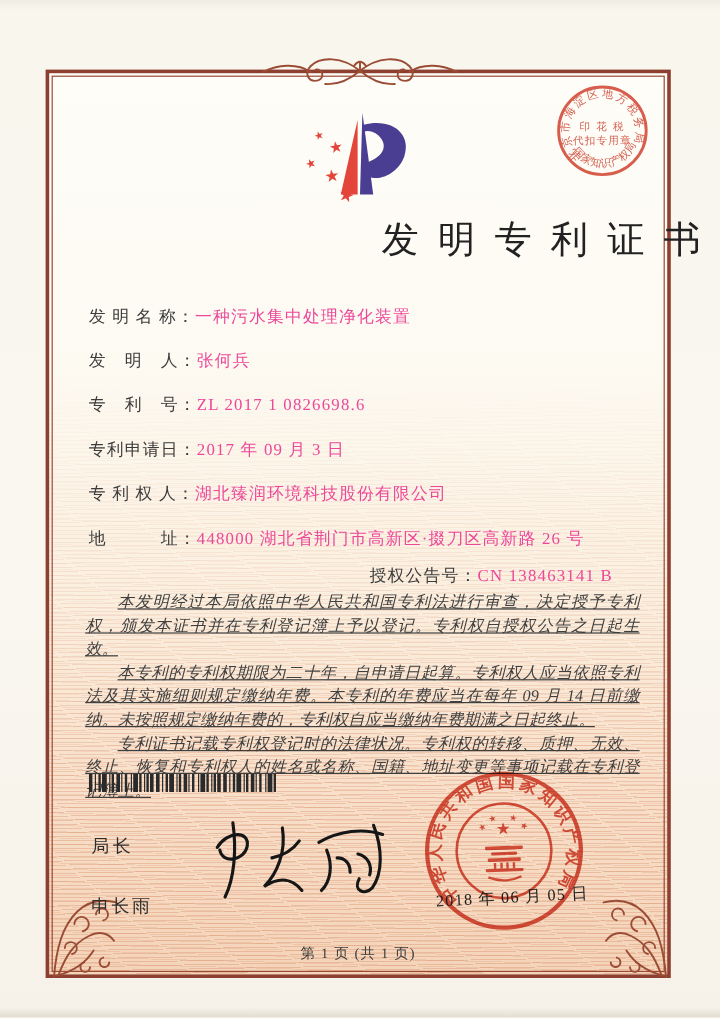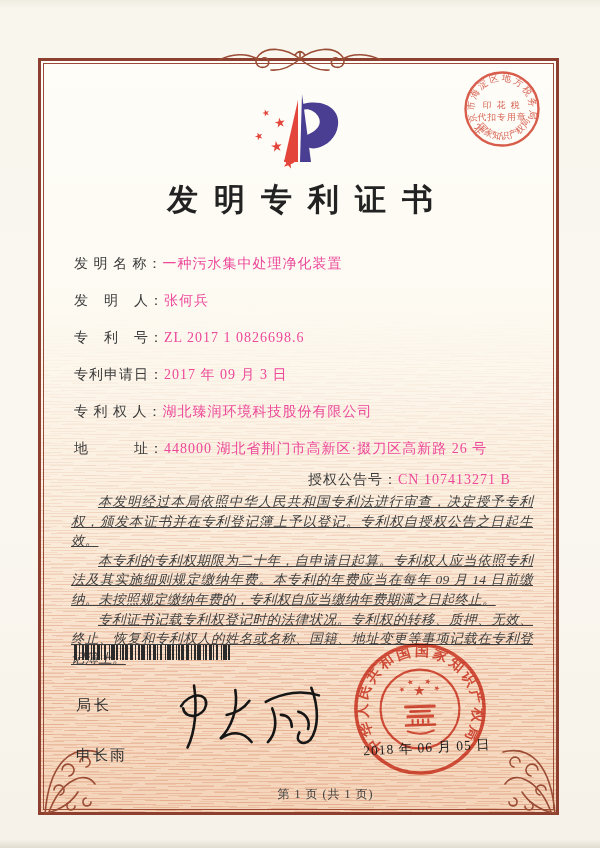--- a/index.html
+++ b/index.html
@@ -29,22 +29,22 @@
   }
   .ornament-top{position:absolute;left:215px;top:44px;width:170px;height:32px;}
   .flourish{position:absolute;width:60px;height:76px;}
   .flourish.bl{left:40px;top:740px;}
   .flourish.br{left:500px;top:740px;transform:scaleX(-1);}
   svg .scroll{stroke:#9a4c35;fill:none;stroke-width:1.6;stroke-linecap:round;}
   
   .cert-no{position:absolute;left:93px;top:99px;font-size:13.5px;letter-spacing:2.5px;color:#454545;}
   .logo{position:absolute;left:251px;top:92px;width:92px;height:78px;}
   .title{
-    position:absolute;left:0;top:179px;width:600px;text-align:center;
-    font-size:31px;font-weight:700;color:#222;letter-spacing:16px;text-indent:16px;
+    position:absolute;left:0;top:179px;width:600px;text-align:right;
+    font-size:31px;font-weight:400;color:#222;letter-spacing:16px;text-indent:16px;
   }
   .fields{position:absolute;left:74px;top:251px;width:460px;font-size:14px;}
   .field-row{position:absolute;left:0;white-space:nowrap;}
   .flabel{letter-spacing:1px;color:#3b3b3b;font-family:Liberation Serif, serif;}
   .fvalue{letter-spacing:1px;color:#ec4899;}
   .grant-row{position:absolute;left:74px;top:471px;width:470px;font-size:14px;white-space:nowrap;}
   .grant-no{position:absolute;left:234px;top:0;}
   .body-text{
     position:absolute;left:71px;top:492px;width:462px;
     font-size:13.5px;line-height:19.6px;font-style:italic;color:#3f3f3f;letter-spacing:.2px;
@@ -53,21 +53,21 @@
   .barcode{position:absolute;left:74px;top:645px;width:158px;height:15px;}
   .director-title{position:absolute;left:76px;top:696px;font-size:15px;letter-spacing:3px;color:#2e2e2e;}
   .director-name{position:absolute;left:76px;top:722px;font-size:15px;letter-spacing:2px;color:#2e2e2e;margin-top:24px;}
   .signature{position:absolute;left:156px;top:678px;width:176px;height:76px;}
   .seal-large{position:absolute;left:351px;top:640px;width:138px;height:138px;opacity:.88;mix-blend-mode:multiply;transform:rotate(-2deg);}
   .seal-date{
     position:absolute;left:352px;top:739px;width:150px;text-align:center;
     font-size:13.5px;color:#1d1d1d;letter-spacing:1px;transform:rotate(-3deg);white-space:nowrap;
   }
   .seal-small{position:absolute;left:462px;top:69px;width:80px;height:80px;opacity:.85;mix-blend-mode:multiply;}
-  .footer{position:absolute;left:38px;top:786px;width:521px;text-align:center;font-size:12px;color:#3c3c3c;letter-spacing:1px;padding-left:27px;}
+  .footer{position:absolute;left:38px;top:786px;width:521px;text-align:center;font-size:12px;color:#3c3c3c;letter-spacing:1px;}
   .seal-text{fill:#cf4534;}
   .seal-red{stroke:#d2422f;fill:none;}
 </style>
 </head>
 <body>
 
 <div class="page">
 
   <div class="frame">
     <div class="guilloche"></div>
@@ -132,21 +132,21 @@
   <div class="fields">
     <div class="field-row" style="top:4px"><span class="flabel">发 明 名 称：</span><span class="fvalue">一种污水集中处理净化装置</span></div>
     <div class="field-row" style="top:41px"><span class="flabel">发　明　人：</span><span class="fvalue">张何兵</span></div>
     <div class="field-row" style="top:78px"><span class="flabel">专　利　号：</span><span class="fvalue">ZL 2017 1 0826698.6</span></div>
     <div class="field-row" style="top:115px"><span class="flabel">专利申请日：</span><span class="fvalue">2017 年 09 月 3 日</span></div>
     <div class="field-row" style="top:152px"><span class="flabel">专 利 权 人：</span><span class="fvalue">湖北臻润环境科技股份有限公司</span></div>
     <div class="field-row" style="top:189px"><span class="flabel">地　　　址：</span><span class="fvalue">448000 湖北省荆门市高新区·掇刀区高新路 26 号</span></div>
   </div>
 
   <div class="grant-row">
-    <span class="grant-no"><span class="flabel">授权公告号：</span><span class="fvalue">CN 107413271 B</span></span>
+    <span class="grant-no"><span class="flabel">授权公告号：</span><span class="fvalue">CN 138463141 B</span></span>
   </div>
 
   <div class="body-text">
     <p>本发明经过本局依照中华人民共和国专利法进行审查，决定授予专利权，颁发本证书并在专利登记簿上予以登记。专利权自授权公告之日起生效。</p>
     <p>本专利的专利权期限为二十年，自申请日起算。专利权人应当依照专利法及其实施细则规定缴纳年费。本专利的年费应当在每年 09 月 14 日前缴纳。未按照规定缴纳年费的，专利权自应当缴纳年费期满之日起终止。</p>
     <p>专利证书记载专利权登记时的法律状况。专利权的转移、质押、无效、终止、恢复和专利权人的姓名或名称、国籍、地址变更等事项记载在专利登记簿上。</p>
   </div>
 
   <svg class="barcode" viewBox="0 0 158 15" preserveAspectRatio="none">
     <line x1="0" y1="7.5" x2="158" y2="7.5" stroke="#2a2a2a" stroke-width="15" stroke-dasharray="3 2 1 2 2 1 4 2 1 1 2 2 3 1 1 2 2 3 1 1 4 1 2 2 1 1 2 1 3 2"></line>

